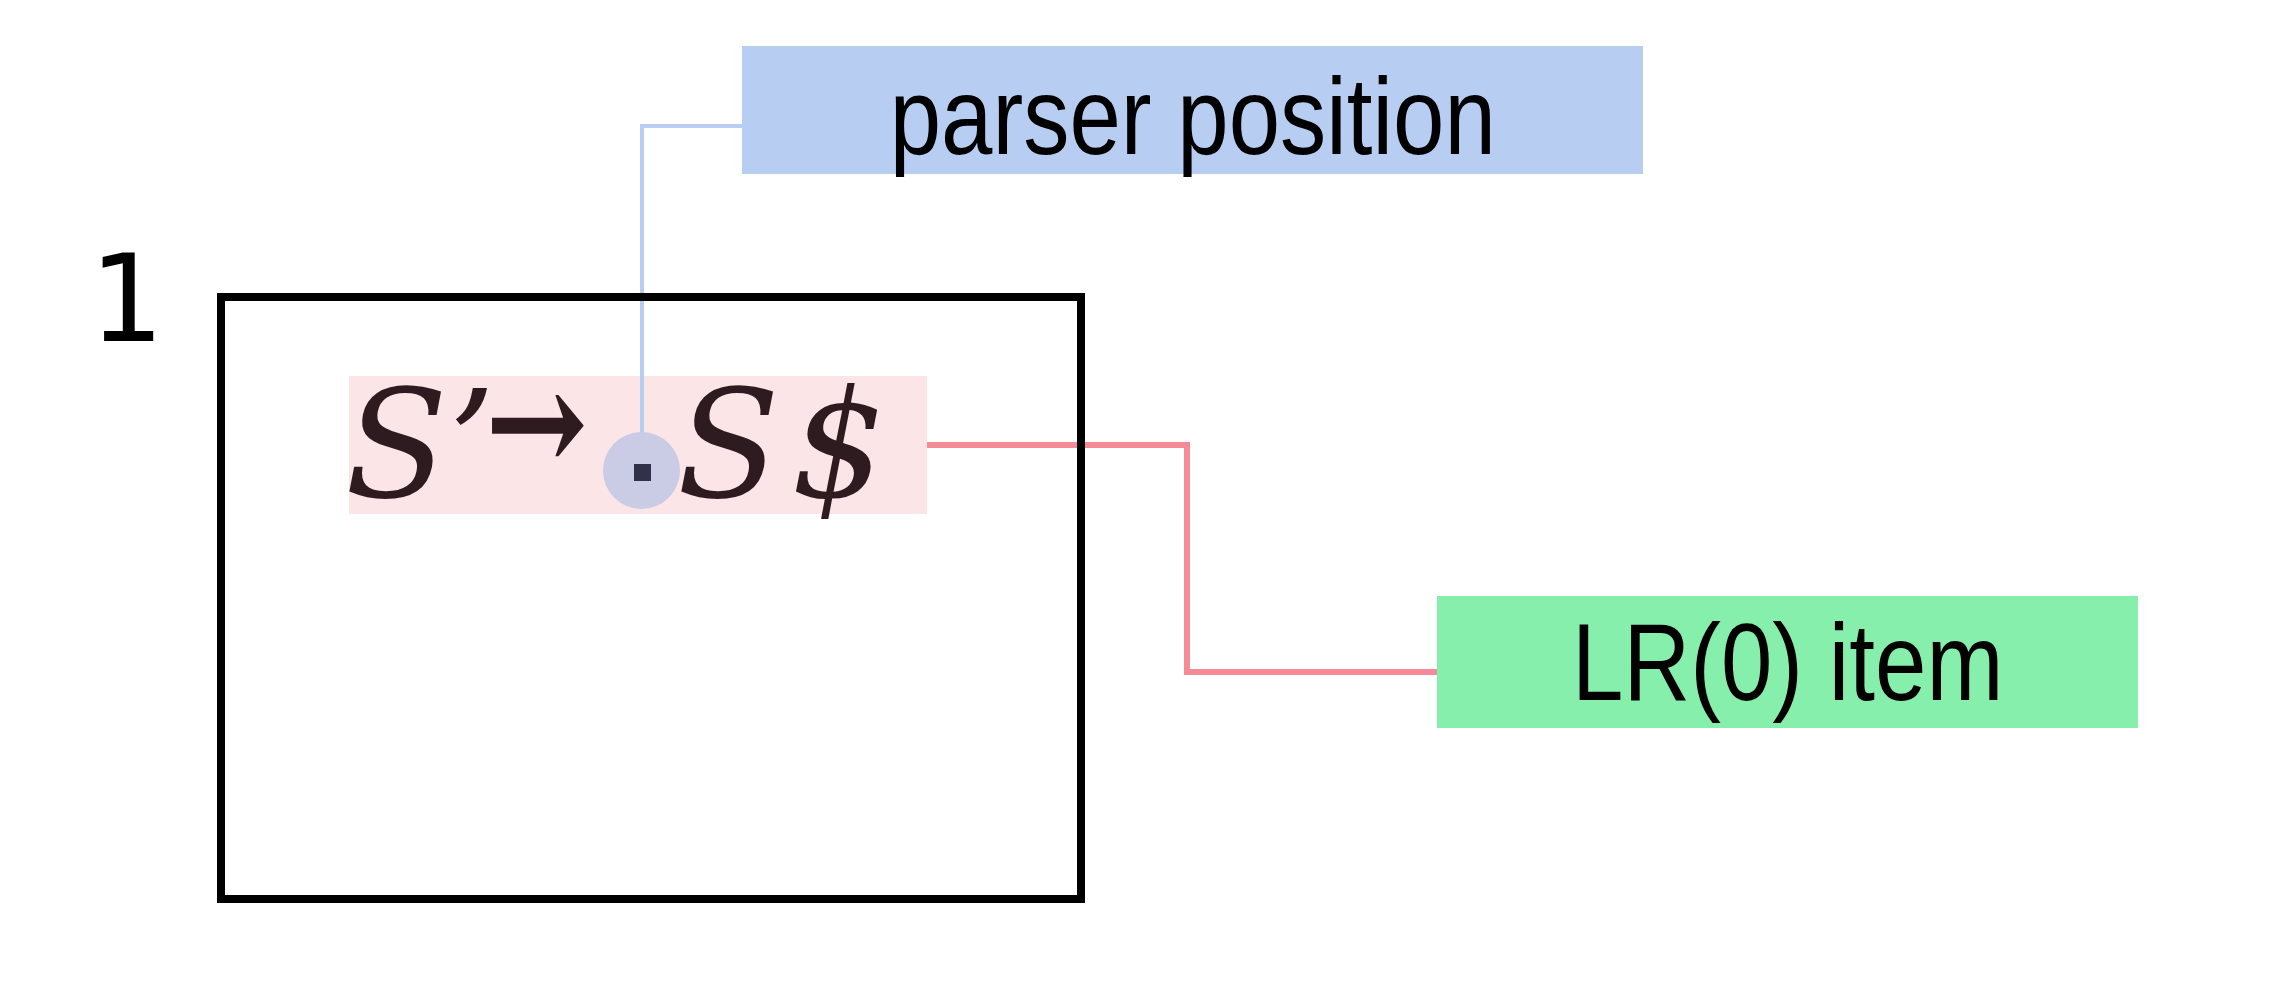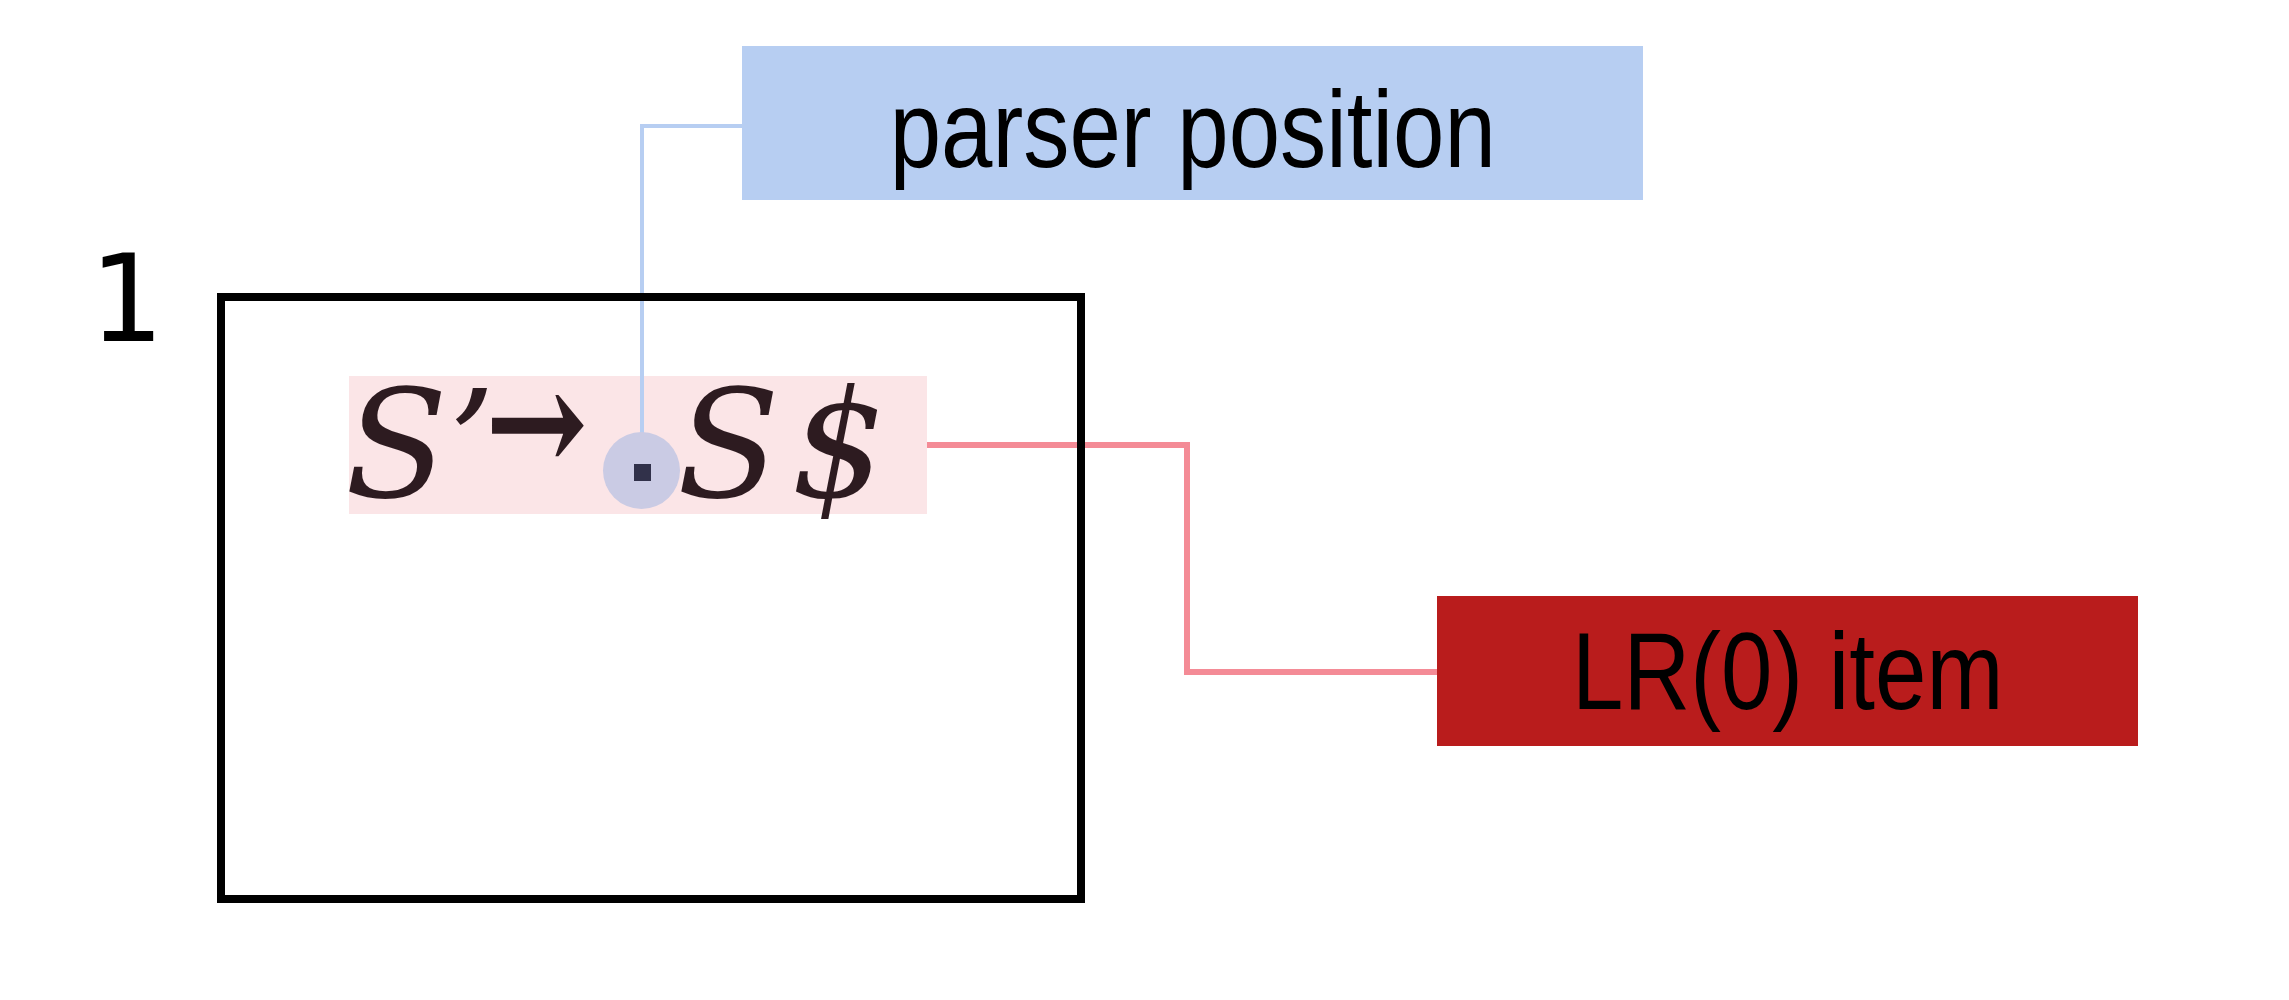--- a/index.html
+++ b/index.html
@@ -71,27 +71,27 @@
     z-index:5;
   }
   .callout .txt{
     display:inline-block;
     font-size:110px;line-height:1;
     transform:scaleX(0.84);
     transform-origin:center center;
     white-space:nowrap;
   }
   .callout-blue{
-    left:742px;top:46px;width:901px;height:154px;
+    left:742px;top:46px;width:901px;height:128px;
     background:#b7cef2;
     padding-top:12px;box-sizing:border-box;
   }
   .callout-pink{
-    left:1437px;top:596px;width:701px;height:150px;
-    background:#b91c1c;
+    left:1437px;top:596px;width:701px;height:132px;
+    background:#86efac;
   }
 </style>
 </head>
 <body>
 
 <div class="screen">
 
   <div class="state-number">1</div>
 
   <div class="state-box"></div>

